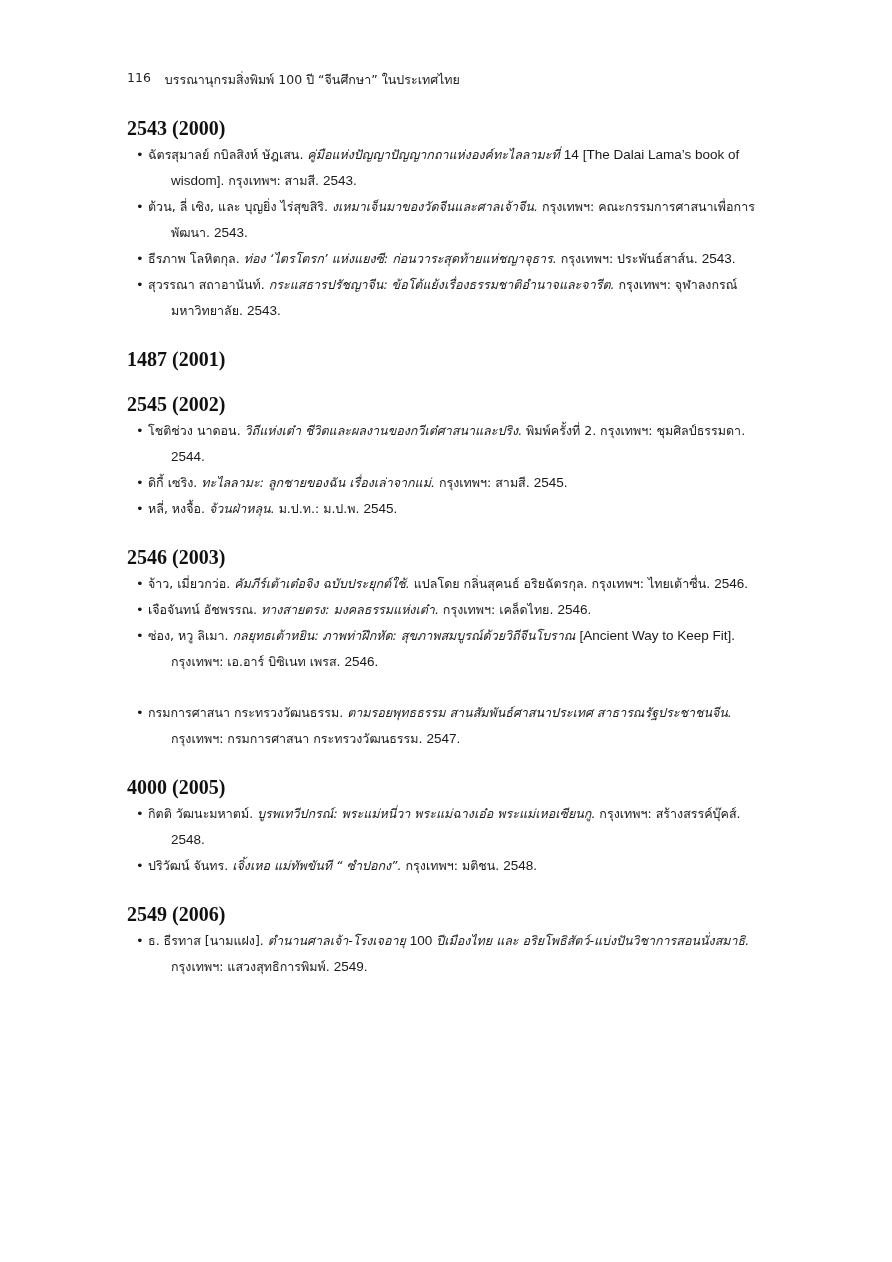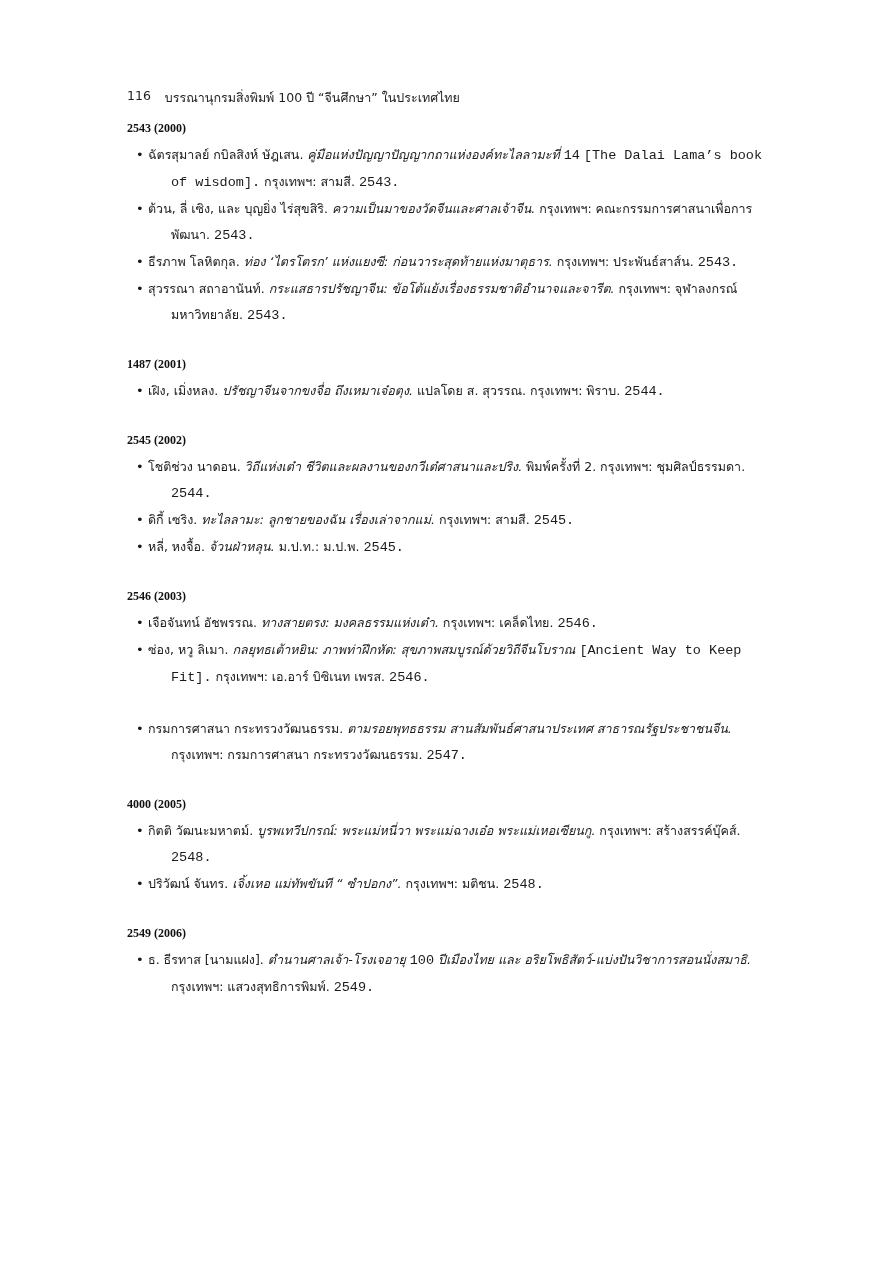--- a/index.html
+++ b/index.html
@@ -17,35 +17,34 @@
   }
   .page-header {
     position: absolute;
     left: 127px;
     top: 70px;
     font-size: 12.5px;
     color: #222;
     display: flex;
     gap: 14px;
     white-space: nowrap;
-    margin-top: 18px;
   }
   .content {
     position: absolute;
     left: 127px;
     top: 118px;
     width: 645px;
   }
   .year-section {
     margin-bottom: 25px;
   }
   .year-heading {
     font-family: "Liberation Serif", "DejaVu Serif", serif;
     font-weight: bold;
-    font-size: 12px;
+    font-size: 20px;
     line-height: 20px;
     margin: 0 0 4px 0;
     color: #111;
   }
   ul.entries {
     list-style: none;
     margin: 0;
     padding: 0;
   }
   li.entry {
@@ -60,59 +59,57 @@
     display: inline-block;
     width: 12px;
     text-indent: 0;
     font-size: 13px;
   }
   .title {
     font-style: italic;
     margin-top: 12px;
   }
   .latin {
-    font-family: Liberation Mono, monospace;
+    font-family: Liberation Sans, sans-serif;
     font-size: 13.5px;
   }
 </style>
 </head>
 <body>
 
 <div class="page-header">
   <span>116</span>
   <span>บรรณานุกรมสิ่งพิมพ์ 100 ปี “จีนศึกษา” ในประเทศไทย</span>
 </div>
 
 <div class="content" id="content">
     <div class="year-section">
       <div class="year-heading">2543 (2000)</div>
       <ul class="entries">
         <li class="entry"><span class="bullet">•</span><span class="author">ฉัตรสุมาลย์ กบิลสิงห์ ษัฎเสน.</span> <span class="title">คู่มือแห่งปัญญาปัญญากถาแห่งองค์ทะไลลามะที่</span> <span class="latin">14</span> <span class="latin">[The Dalai Lama’s book of wisdom].</span> <span class="publication">กรุงเทพฯ: สามสี.</span> <span class="latin">2543.</span></li>
-        <li class="entry"><span class="bullet">•</span><span class="author">ต้วน, ลี่ เซิง, และ บุญยิ่ง ไร่สุขสิริ.</span> <span class="title">ความเป็นมาของวัดจีนและศาลเจ้าจีน.</span> <span class="publication">กรุงเทพฯ: คณะกรรมการศาสนาเพื่อการพัฒนา.</span> <span class="latin">2543.</span></li>
-        <li class="entry"><span class="bullet">•</span><span class="author">ธีรภาพ โลหิตกุล.</span> <span class="title">ท่อง ‘ไตรโตรก’ แห่งแยงซี: ก่อนวาระสุดท้ายแห่งมาตุธาร.</span> <span class="publication">กรุงเทพฯ: ประพันธ์สาส์น.</span> <span class="latin">2543.</span></li>
+        <li class="entry"><span class="bullet">•</span><span class="author">ต้วน, ลี่ เซิง, และ บุญยิ่ง ไร่สุขสิริ.</span> <span class="title">งเหมาเจ็นมาของวัดจีนและศาลเจ้าจีน.</span> <span class="publication">กรุงเทพฯ: คณะกรรมการศาสนาเพื่อการพัฒนา.</span> <span class="latin">2543.</span></li>
+        <li class="entry"><span class="bullet">•</span><span class="author">ธีรภาพ โลหิตกุล.</span> <span class="title">ท่อง ‘ไตรโตรก’ แห่งแยงซี: ก่อนวาระสุดท้ายแห่ชญาจุธาร.</span> <span class="publication">กรุงเทพฯ: ประพันธ์สาส์น.</span> <span class="latin">2543.</span></li>
         <li class="entry"><span class="bullet">•</span><span class="author">สุวรรณา สถาอานันท์.</span> <span class="title">กระแสธารปรัชญาจีน: ข้อโต้แย้งเรื่องธรรมชาติอำนาจและจารีต.</span> <span class="publication">กรุงเทพฯ: จุฬาลงกรณ์มหาวิทยาลัย.</span> <span class="latin">2543.</span></li>
       </ul>
     </div>
     <div class="year-section">
       <div class="year-heading">1487 (2001)</div>
-      <ul class="entries">
-        <li class="entry"><span class="bullet">•</span><span class="author">เฝิง, เมิ่งหลง.</span> <span class="title">ปรัชญาจีนจากขงจื่อ ถึงเหมาเจ๋อตุง.</span> <span class="publication">แปลโดย ส. สุวรรณ. กรุงเทพฯ: พิราบ.</span> <span class="latin">2544.</span></li>
-      </ul>
     </div>
     <div class="year-section">
       <div class="year-heading">2545 (2002)</div>
       <ul class="entries">
         <li class="entry"><span class="bullet">•</span><span class="author">โชติช่วง นาดอน.</span> <span class="title">วิถีแห่งเต๋า ชีวิตและผลงานของกวีเต๋ศาสนาและปริง.</span> <span class="publication">พิมพ์ครั้งที่ 2. กรุงเทพฯ: ชุมศิลป์ธรรมดา.</span> <span class="latin">2544.</span></li>
         <li class="entry"><span class="bullet">•</span><span class="author">ดิกี้ เซริง.</span> <span class="title">ทะไลลามะ: ลูกชายของฉัน เรื่องเล่าจากแม่.</span> <span class="publication">กรุงเทพฯ: สามสี.</span> <span class="latin">2545.</span></li>
         <li class="entry"><span class="bullet">•</span><span class="author">หลี่, หงจื้อ.</span> <span class="title">จ้วนฝ่าหลุน.</span> <span class="publication">ม.ป.ท.: ม.ป.พ.</span> <span class="latin">2545.</span></li>
       </ul>
     </div>
     <div class="year-section">
       <div class="year-heading">2546 (2003)</div>
       <ul class="entries">
+        <li class="entry"><span class="bullet">•</span><span class="author">จ้าว, เมี่ยวกว่อ.</span> <span class="title">คัมภีร์เต้าเต๋อจิง ฉบับประยุกต์ใช้.</span> <span class="publication">แปลโดย กลิ่นสุคนธ์ อริยฉัตรกุล. กรุงเทพฯ: ไทยเต้าซื่น.</span> <span class="latin">2546.</span></li>
         <li class="entry"><span class="bullet">•</span><span class="author">เจือจันทน์ อัชพรรณ.</span> <span class="title">ทางสายตรง: มงคลธรรมแห่งเต๋า.</span> <span class="publication">กรุงเทพฯ: เคล็ดไทย.</span> <span class="latin">2546.</span></li>
         <li class="entry"><span class="bullet">•</span><span class="author">ซ่อง, หวู ลิเมา.</span> <span class="title">กลยุทธเต้าหยิน: ภาพท่าฝึกหัด: สุขภาพสมบูรณ์ด้วยวิถีจีนโบราณ</span> <span class="latin">[Ancient Way to Keep Fit].</span> <span class="publication">กรุงเทพฯ: เอ.อาร์ บิซิเนท เพรส.</span> <span class="latin">2546.</span></li>
       </ul>
     </div>
     <div class="year-section">
       <ul class="entries">
         <li class="entry"><span class="bullet">•</span><span class="author">กรมการศาสนา กระทรวงวัฒนธรรม.</span> <span class="title">ตามรอยพุทธธรรม สานสัมพันธ์ศาสนาประเทศ สาธารณรัฐประชาชนจีน.</span> <span class="publication">กรุงเทพฯ: กรมการศาสนา กระทรวงวัฒนธรรม.</span> <span class="latin">2547.</span></li>
       </ul>
     </div>
     <div class="year-section">

